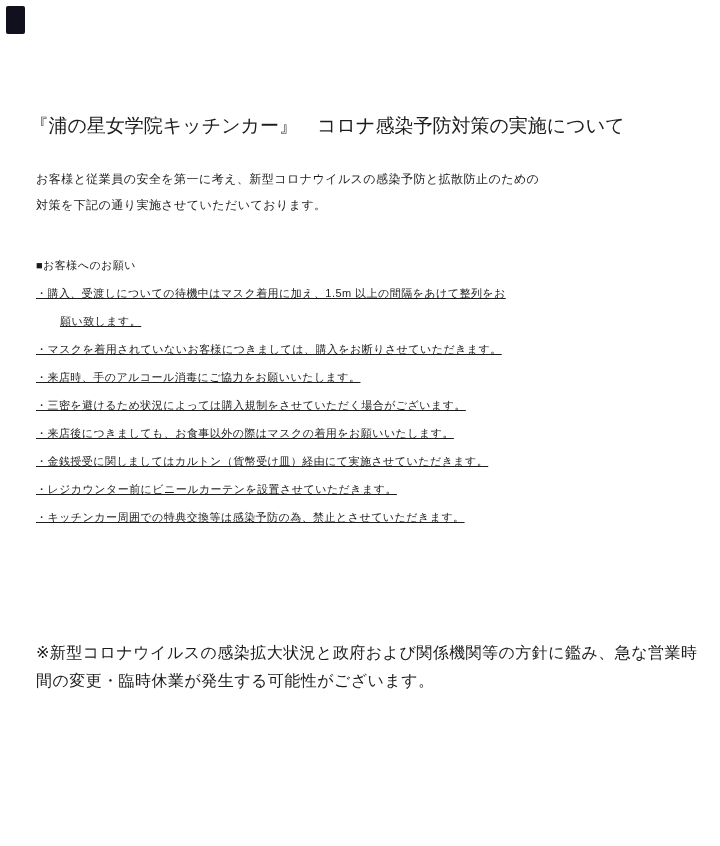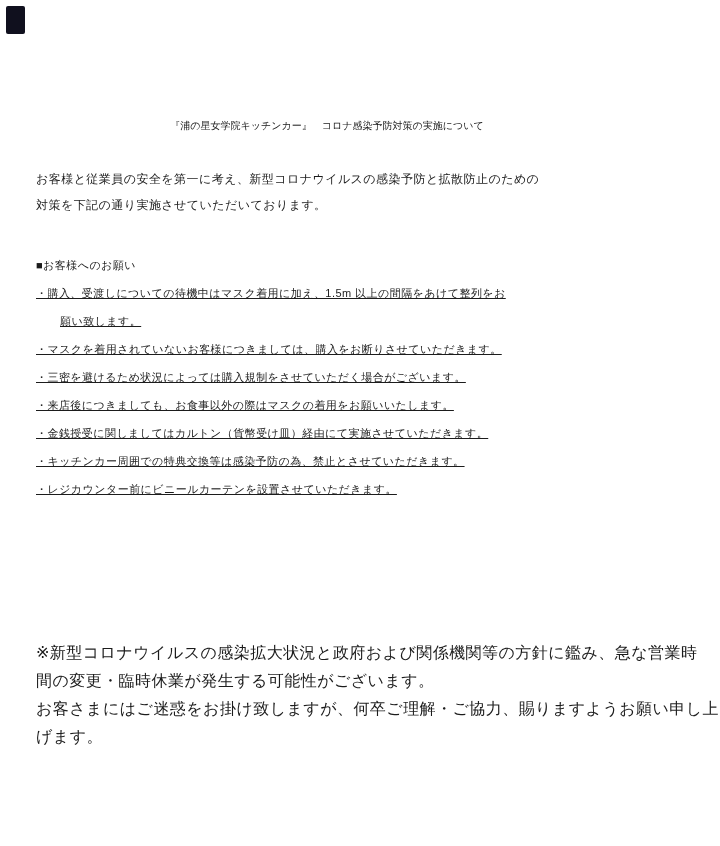--- a/index.html
+++ b/index.html
@@ -23,21 +23,21 @@
     height: 28px;
     background: #10101e;
     border-radius: 2px;
   }
   .doc-title {
     position: absolute;
     top: 112px;
     left: 0;
     width: 654px;
     text-align: center;
-    font-size: 10px;
+    font-size: 19px;
     line-height: 28px;
     white-space: pre;
   }
   .intro {
     position: absolute;
     top: 166px;
     left: 36px;
     font-size: 12px;
     line-height: 26px;
     letter-spacing: 0.45px;
@@ -82,27 +82,26 @@
   <div class="doc-title">『浦の星女学院キッチンカー』　コロナ感染予防対策の実施について</div>
 
   <div class="intro">お客様と従業員の安全を第一に考え、新型コロナウイルスの感染予防と拡散防止のための
 対策を下記の通り実施させていただいております。</div>
 
   <div class="request">
     <div class="heading">■お客様へのお願い</div>
     <div class="item">・購入、受渡しについての待機中はマスク着用に加え、1.5m 以上の間隔をあけて整列をお
 願い致します。</div>
     <div class="item">・マスクを着用されていないお客様につきましては、購入をお断りさせていただきます。</div>
+    <div class="item">・来店時、手のアルコール消毒にご協力をお願いいたします。</div>
     <div class="item">・三密を避けるため状況によっては購入規制をさせていただく場合がございます。</div>
     <div class="item">・来店後につきましても、お食事以外の際はマスクの着用をお願いいたします。</div>
     <div class="item">・金銭授受に関しましてはカルトン（貨幣受け皿）経由にて実施させていただきます。</div>
+    <div class="item">・レジカウンター前にビニールカーテンを設置させていただきます。</div>
     <div class="item">・キッチンカー周囲での特典交換等は感染予防の為、禁止とさせていただきます。</div>
-    <div class="item">・レジカウンター前にビニールカーテンを設置させていただきます。</div>
   </div>
 
   <div class="notes">
     <div class="note">※新型コロナウイルスの感染拡大状況と政府および関係機関等の方針に鑑み、急な営業時
 間の変更・臨時休業が発生する可能性がございます。</div>
-    <div class="note">お客さまにはご迷惑をお掛け致しますが、何卒ご理解・ご協力、賜りますようお願い申し上
-げます。</div>
   </div>
 
 </div>
 
 </body></html>

